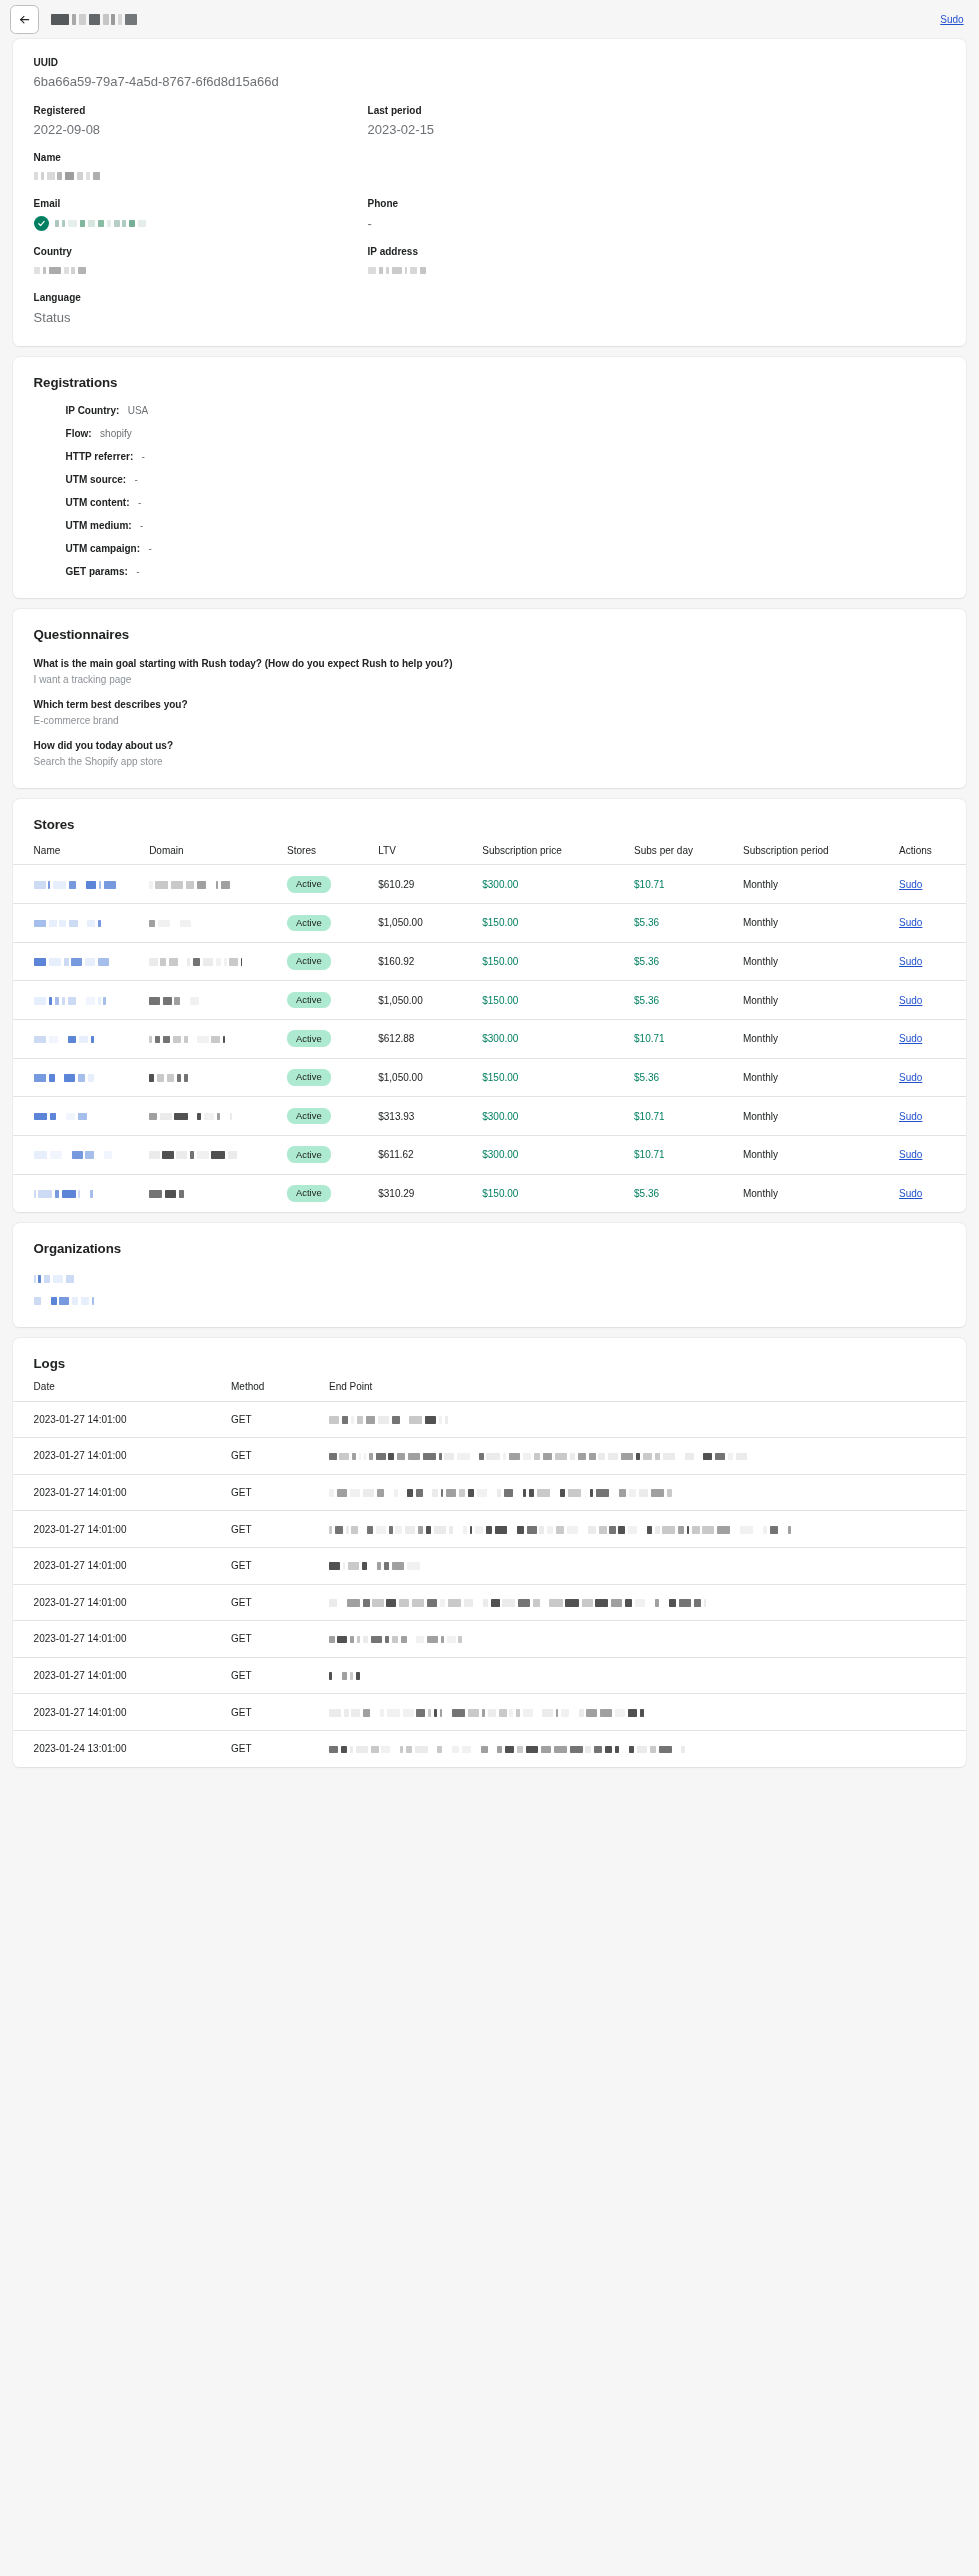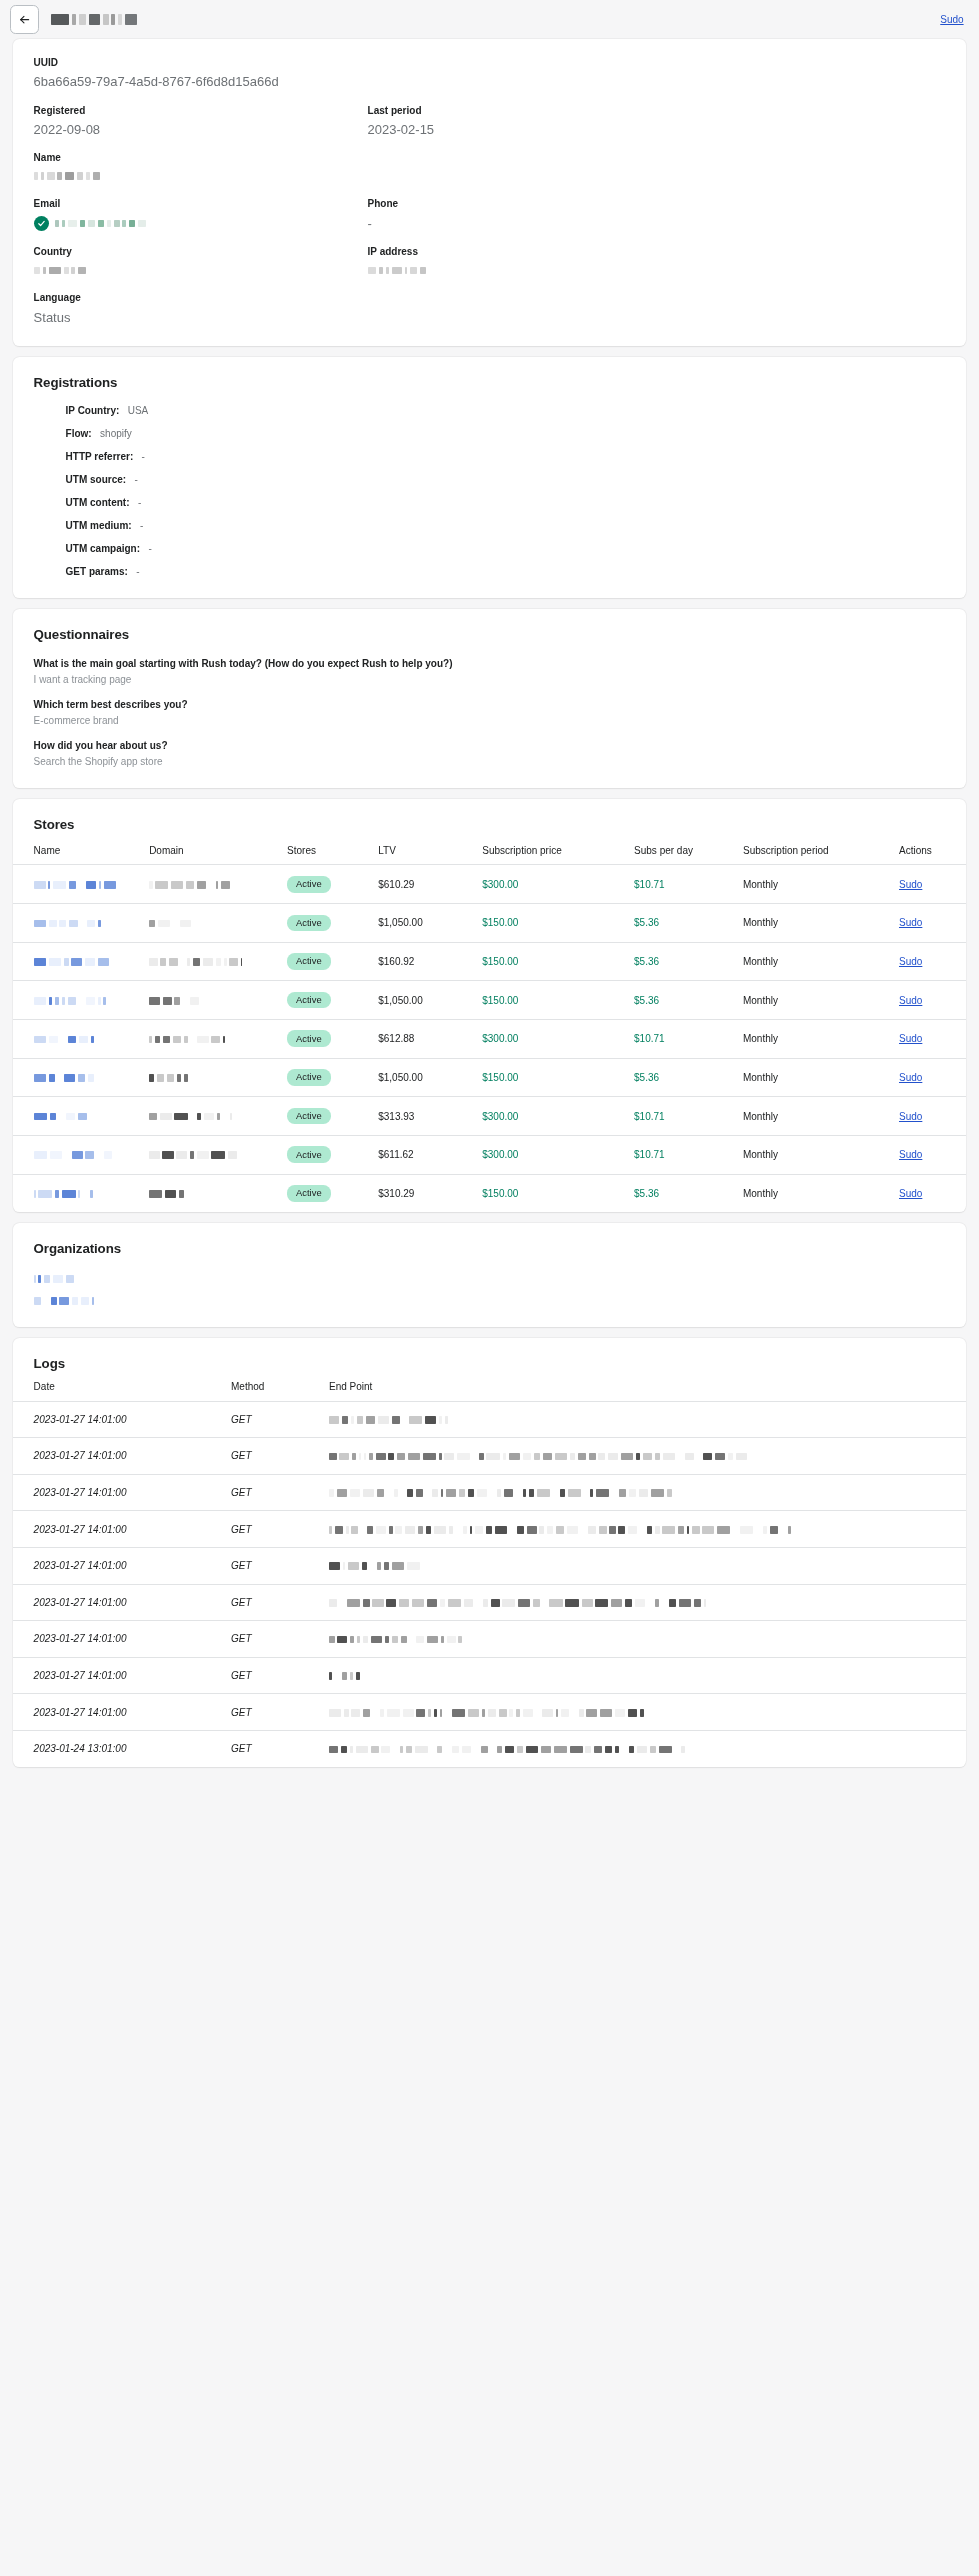--- a/index.html
+++ b/index.html
@@ -159,21 +159,20 @@
 
   
   .logs-head { padding: 18px 21px 0 21px; }
   .logs-table thead th { padding-top: 9.8px; }
   .logs-table thead th { border-bottom: 0.7px solid #e1e3e5; }
   .logs-table tbody td {
     padding: 12px 8.4px;
     border-bottom: 0.7px solid #e1e3e5;
     vertical-align: middle;
     white-space: nowrap;
-    font-style: italic;
   }
   .logs-table tbody tr:last-child td { border-bottom: none; }
   .logs-table th:first-child, .logs-table td:first-child { padding-left: 21px; width: 210px; }
   .logs-table th:nth-child(2), .logs-table td:nth-child(2) { width: 98px; }
   .logs-table th:last-child, .logs-table td:last-child { padding-right: 21px; }
 
   
   .col-name { width: 129px; }
   .col-domain { width: 140px; }
   .col-status { width: 94px; }
@@ -369,21 +368,21 @@
       <div id="questionnaire-items">
           <div class="q-item">
             <div class="q-q">What is the main goal starting with Rush today? (How do you expect Rush to help you?)</div>
             <div class="q-a">I want a tracking page</div>
           </div>
           <div class="q-item">
             <div class="q-q">Which term best describes you?</div>
             <div class="q-a">E-commerce brand</div>
           </div>
           <div class="q-item">
-            <div class="q-q">How did you hear about us?</div>
+            <div class="q-q">How did you today about us?</div>
             <div class="q-a">Search the Shopify app store</div>
           </div>
         </div>
     </div>
   </section>
 
   <section class="card">
     <div style="padding:18px 21px 12.6px 21px;">
       <h2 class="card-title" style="margin:0;">Stores</h2>
     </div>

